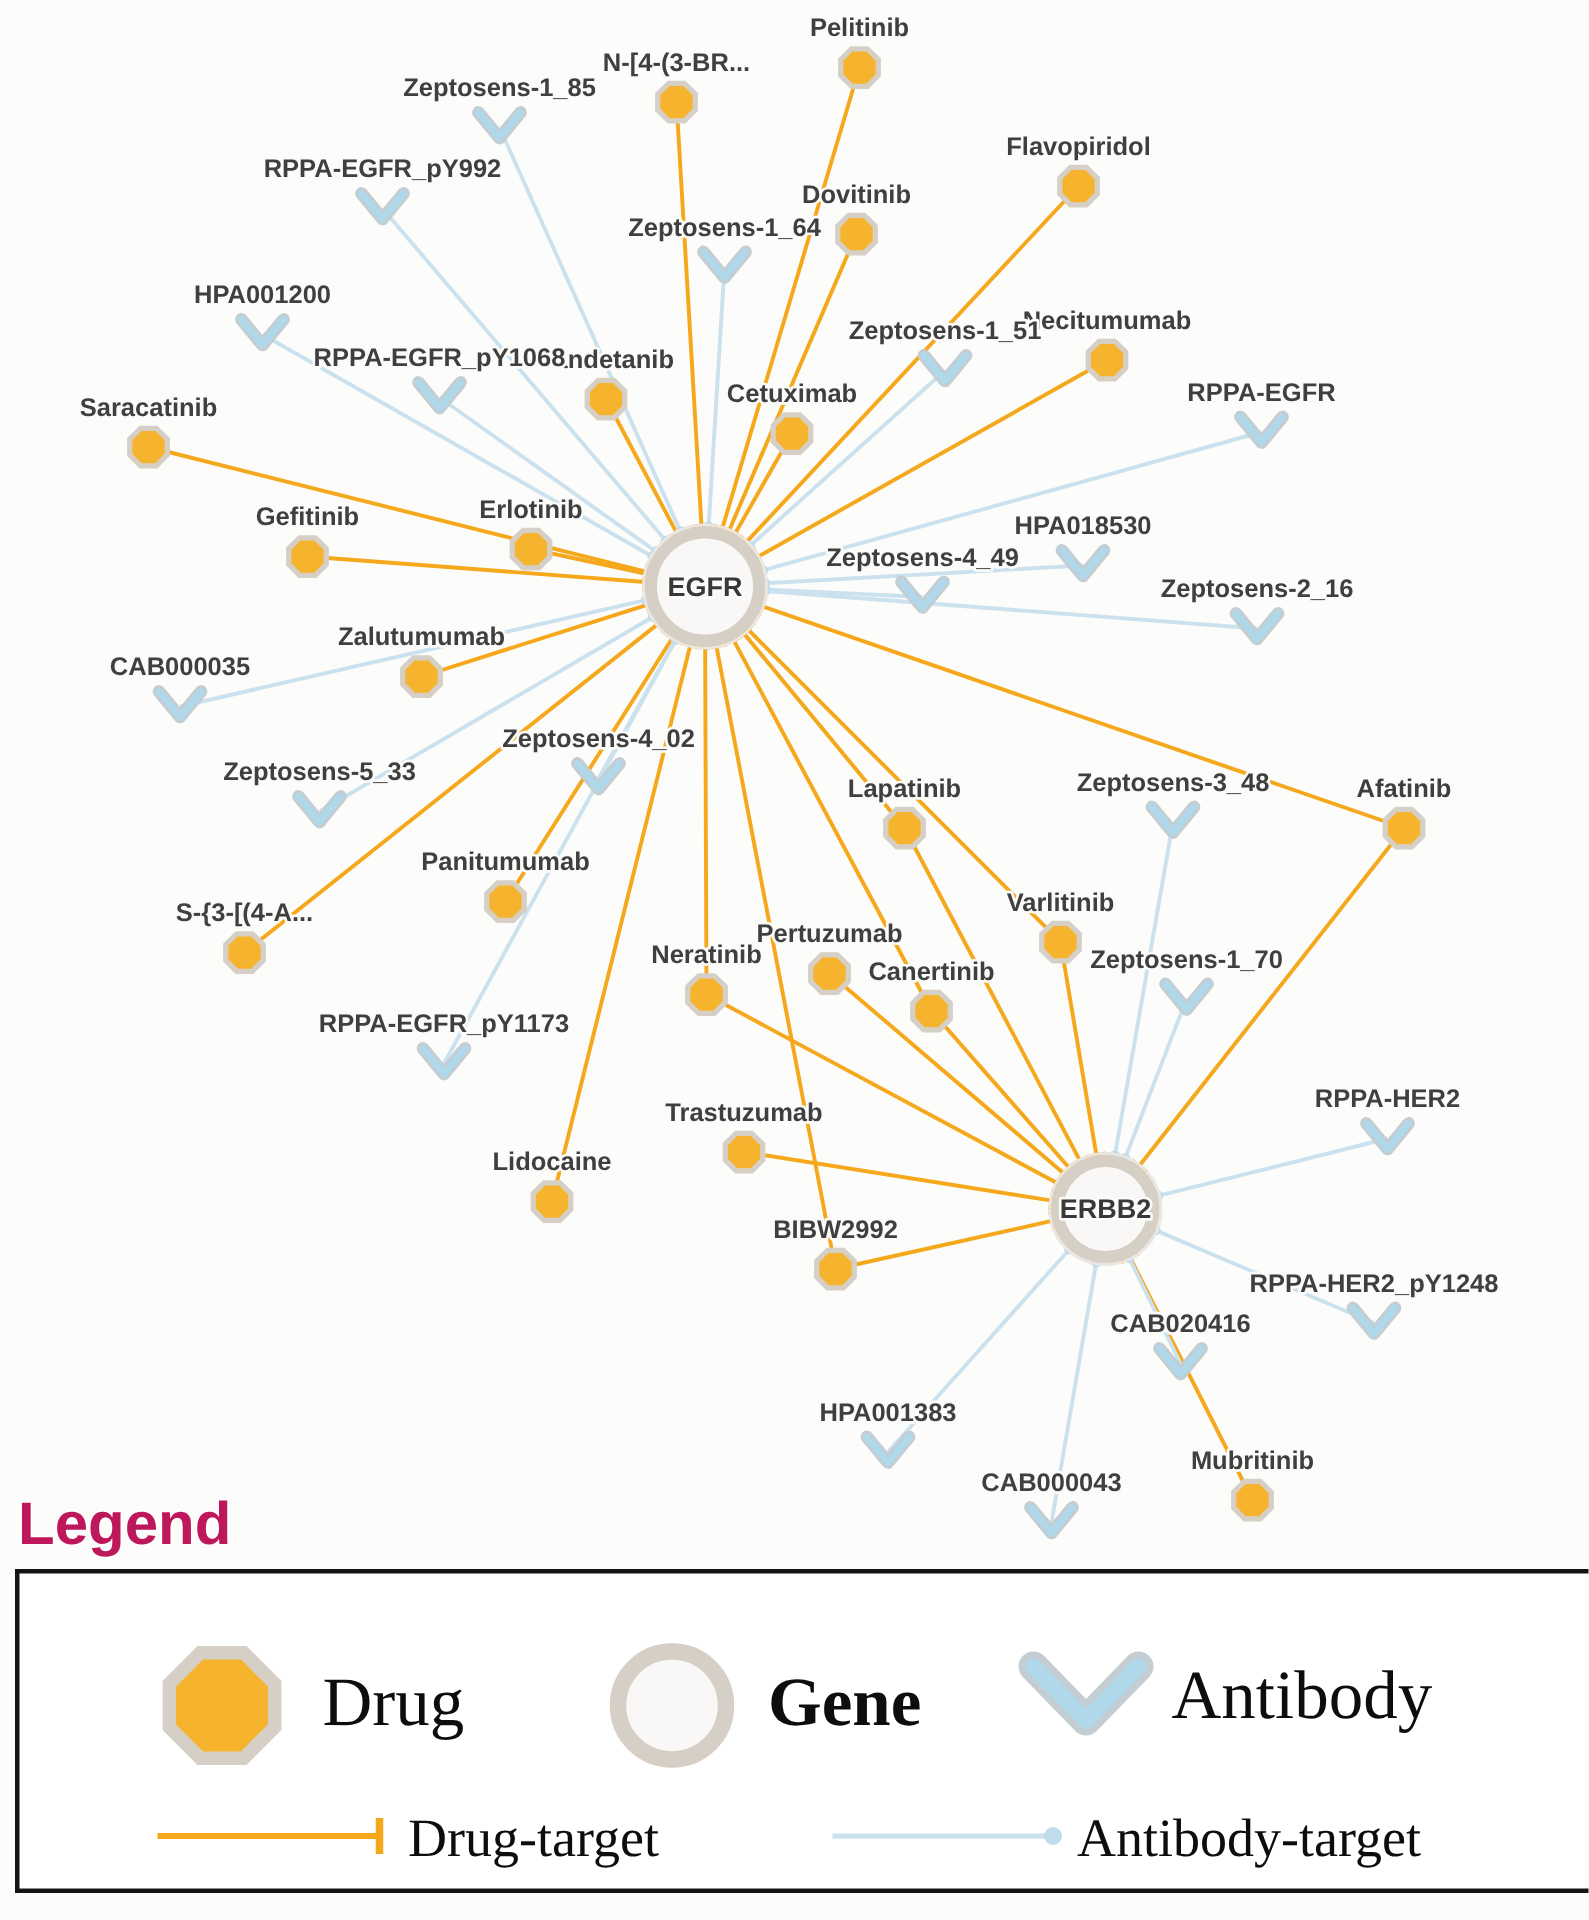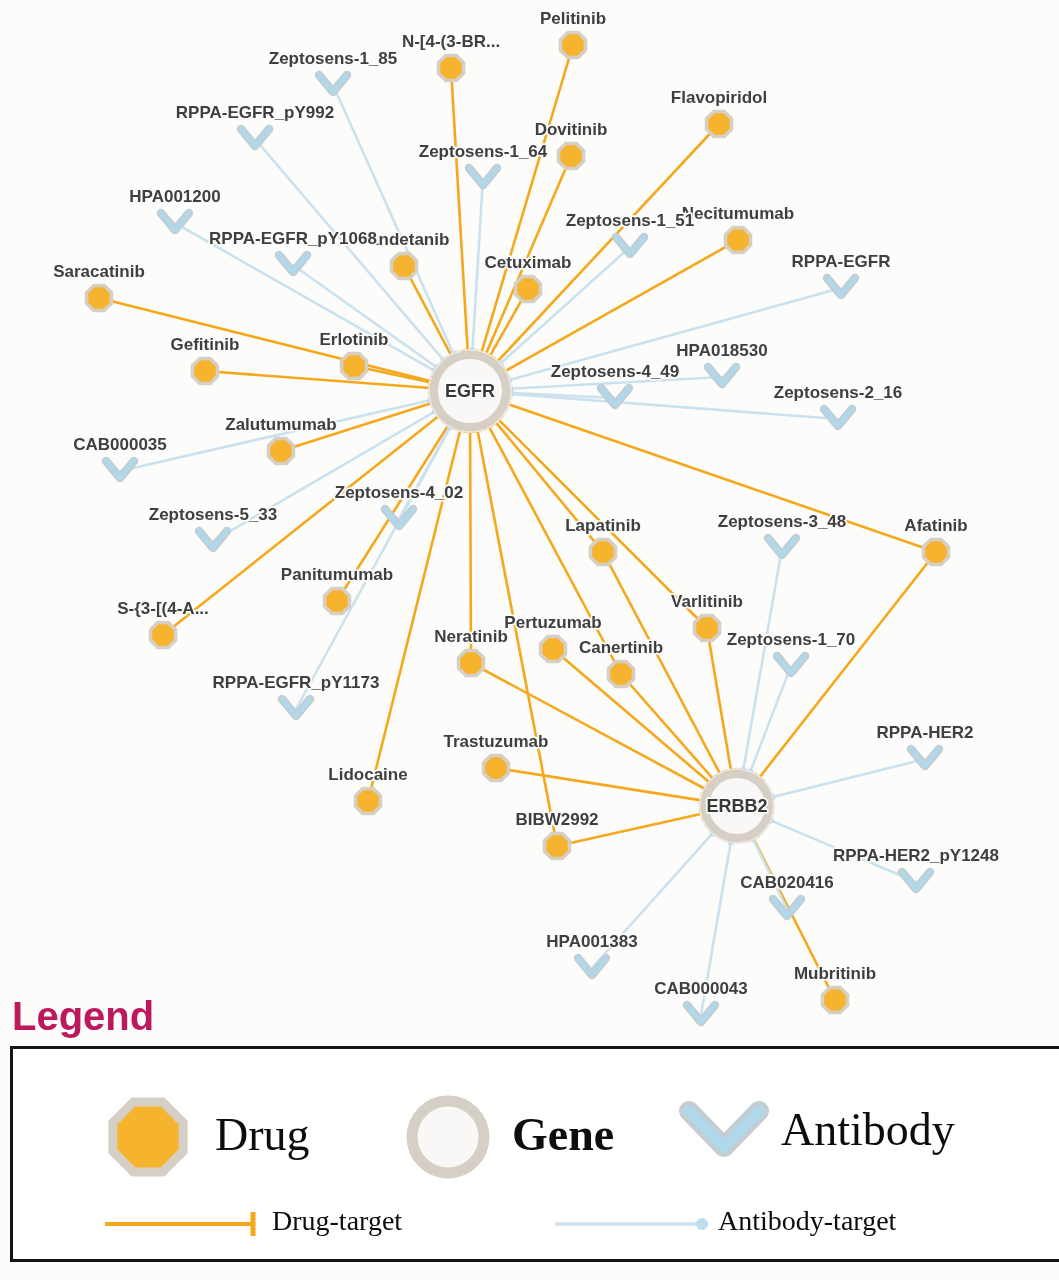--- a/index.html
+++ b/index.html
@@ -22,21 +22,21 @@
   }
   .legend-box{
     position:absolute;left:10px;top:1046px;width:1030px;height:210px;
     background:#FFFFFF;border:3px solid #141414;z-index:4;padding-left:27px;
   }
   .legend-box *{position:absolute;}
   .legend-item-label{
     font-family:"Liberation Serif",serif;color:#0D0D0D;line-height:1;white-space:nowrap;
   }
   .big-label{font-size:46px;}
-  .edge-label{font-size:28px;}
+  .edge-label{font-size:36px;}
 </style>
 </head>
 <body>
 
 <svg id="graph" width="1059" height="1280" viewBox="0 0 1059 1280">
     <g>
       <line x1="573" y1="45" x2="481.4" y2="352.7" stroke="#F5A81C" stroke-width="2.6"></line>
       <line x1="487.6" y1="354.5" x2="475.2" y2="350.8" stroke="#F5A81C" stroke-width="3.4"></line>
       <line x1="451" y1="68" x2="467.7" y2="351.1" stroke="#F5A81C" stroke-width="2.6"></line>
       <line x1="474.1" y1="350.7" x2="461.2" y2="351.5" stroke="#F5A81C" stroke-width="3.4"></line>

